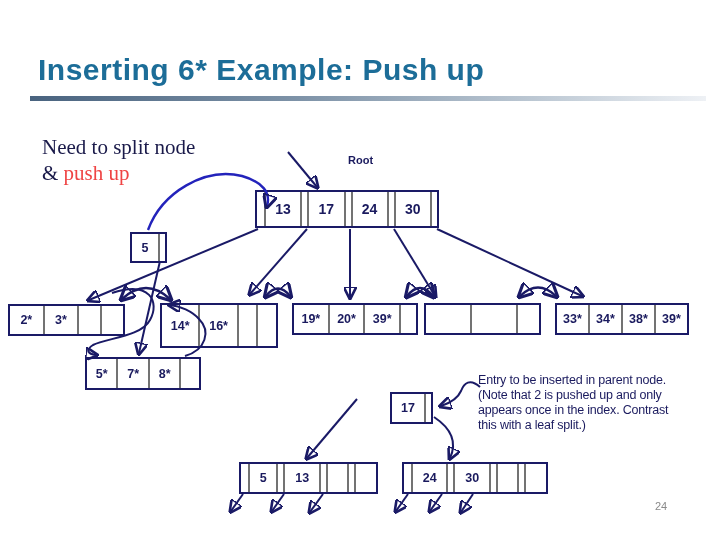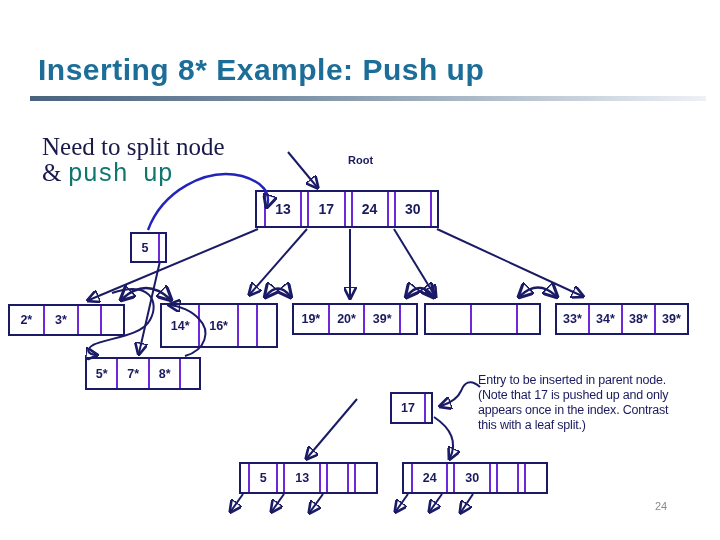--- a/index.html
+++ b/index.html
@@ -16,23 +16,23 @@
     color:#1c6d98;
     white-space:nowrap;
   }
   .title-bar{
     position:absolute;left:30px;top:96px;width:676px;height:5px;
     background:linear-gradient(to right,#49637f 0%,#7e93a8 40%,#c6d0da 80%,#eef1f5 100%);
   }
   .split-note{
     position:absolute;left:42px;top:134px;
     font-family:"Liberation Serif", serif;
-    font-size:25px;line-height:26px;color:#1a1a4a;
-  }
-  .split-note .hl{color:#0f766e;font-family:Liberation Mono, monospace;}
+    font-size:21px;line-height:26px;color:#1a1a4a;
+  }
+  .split-note .hl{color:#ef4444;}
   .root-label{
     position:absolute;left:315px;top:154px;
     font-size:11px;font-weight:bold;color:#1a1a5e;padding-left:33px;
   }
   .side-note{
     position:absolute;left:478px;top:373px;width:240px;
     font-size:12.5px;font-weight:normal;line-height:15px;
     letter-spacing:-0.2px;color:#1a1a5e;
   }
   .page-number{
@@ -42,21 +42,21 @@
   
   .node{
     position:absolute;
     display:flex;
     border:2px solid #1a1a66;
     background:#ffffff;
     box-sizing:border-box;
   }
   .cell{
     display:flex;align-items:center;justify-content:center;
-    border-left:2px solid #6d28d9;
+    border-left:2px solid #737373;
     box-sizing:border-box;
     font-weight:bold;color:#1a1a5e;
     font-size:12.5px;
     overflow:hidden;
   }
   .cell:first-child{border-left:none;}
   .cell.ptr{flex:0 0 7px;}
   .cell.key{flex:1 1 auto;}
   .node.big .cell{font-size:14px;}
   svg.overlay{
@@ -65,21 +65,21 @@
   }
   svg.overlay path, svg.overlay line{fill:none;stroke:#1a1a66;stroke-width:2;}
   svg.overlay .blue{stroke:#2323bb;stroke-width:2.4;}
   svg.overlay .arc{stroke-width:2.4;}
 </style>
 </head>
 <body>
 
 <div class="slide">
 
-  <div class="title">Inserting 8* Example: Push up</div>
+  <div class="title">Inserting 6* Example: Push up</div>
   <div class="title-bar"></div>
 
   <div class="split-note">
     <div>Need to split node</div>
     <div><span>&amp; </span><span class="hl">push up</span></div>
   </div>
 
   <div class="root-label">Root</div>
 
   <div class="node big" style="left:255px;top:190px;width:184px;height:38px;">
@@ -155,21 +155,21 @@
       <div class="cell ptr"></div>
       <div class="cell key">30</div>
       <div class="cell ptr"></div>
       <div class="cell key"></div>
       <div class="cell ptr"></div>
       <div class="cell key"></div>
     </div>
 
   <div class="side-note">
     <div>Entry to be inserted in parent node.</div>
-    <div>(Note that 17 is pushed up and only</div>
+    <div>(Note that 2 is pushed up and only</div>
     <div>appears once in the index. Contrast</div>
     <div>this with a leaf split.)</div>
   </div>
 
   <div class="page-number">24</div>
 
   <svg class="overlay" viewBox="0 0 720 540">
     <defs>
       <marker id="ah" viewBox="0 0 10 10" refX="8" refY="5" markerWidth="6.5" markerHeight="6.5" orient="auto-start-reverse">
         <path d="M0,0 L10,5 L0,10 z" fill="#1a1a66" stroke="none"></path>

